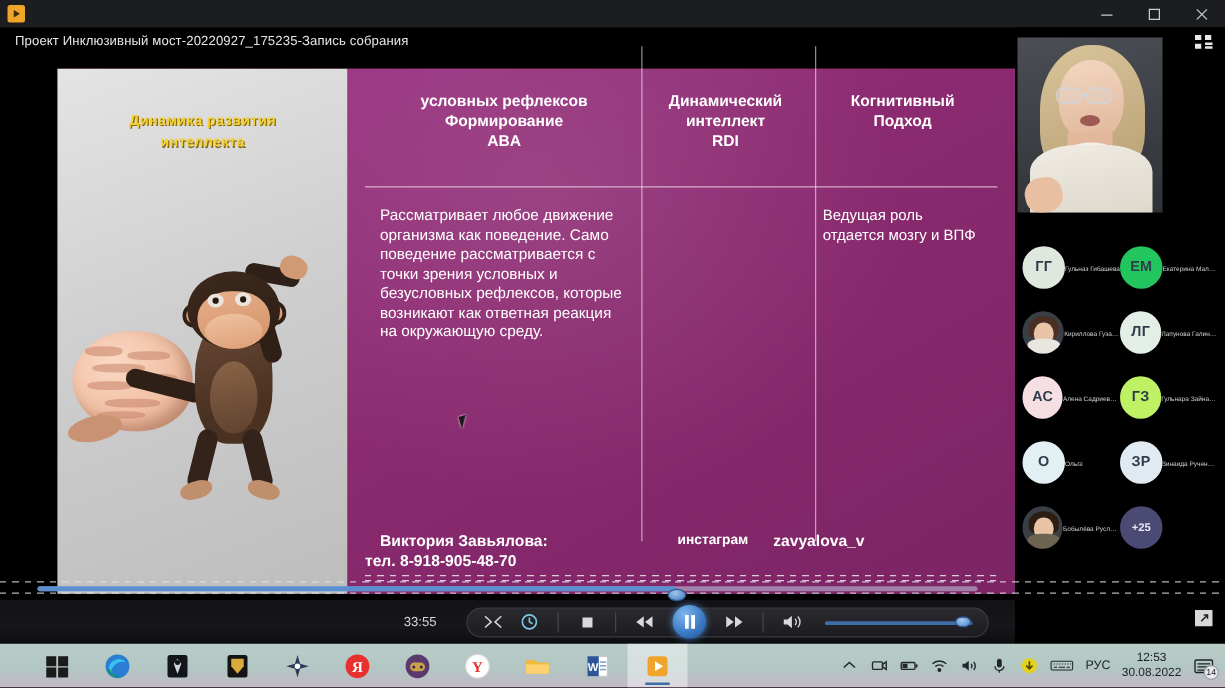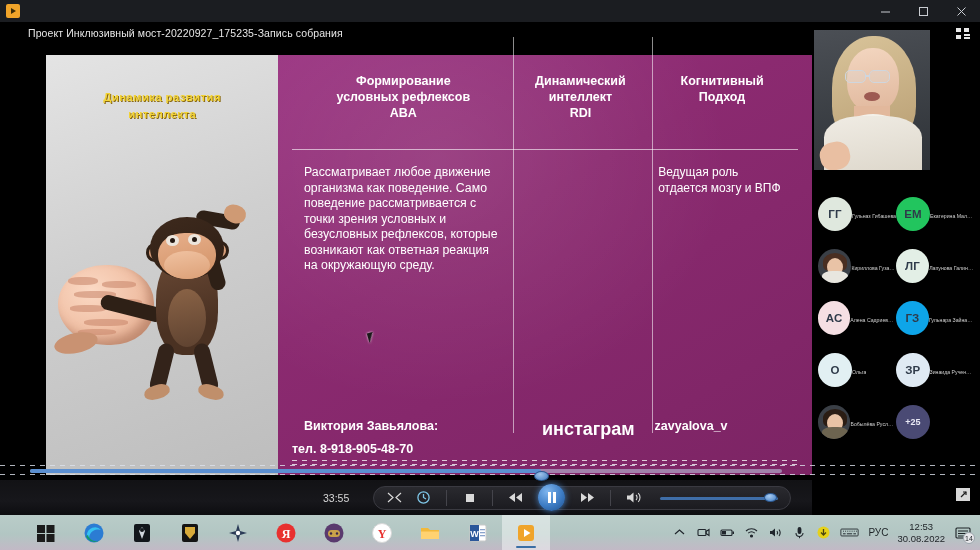--- a/index.html
+++ b/index.html
@@ -36,21 +36,21 @@
     display: flex; align-items: center; justify-content: center;
     color: #c9ccd1;
   }
   .winbtn svg { display: block; }
 
   
   .doctitle {
     position: absolute; left: 0; top: 22px; width: 980px; height: 22px;
     background: #000;
     display: flex; align-items: center;
-    padding-left: 28px;
+    padding-left: 12px;
   }
   .doctitle span {
     color: #e6e6e6; font-size: 10.5px; letter-spacing: .1px;
     white-space: nowrap;
   }
 
   
   .stage {
     position: absolute; left: 0; top: 44px; width: 812px; height: 471px;
     background: #000;
@@ -194,21 +194,21 @@
   
   .slide-footer {
     position: absolute; left: 0; bottom: 10px; width: 100%;
     padding: 0 14px;
   }
   .sf-row { display: flex; align-items: flex-start; }
   .sf-name {
     color: #fff; font-size: 12.5px; font-weight: bold;
     width: 232px; padding-left: 12px;
   }
-  .sf-inst { color:#fff; font-size: 18px; font-weight: bold; margin-left: 18px; }
+  .sf-inst { color:#fff; font-size: 11px; font-weight: bold; margin-left: 18px; }
   .sf-handle { color:#fff; font-size: 12.5px; font-weight: bold; margin-left: 20px; }
   .sf-phone {
     color:#fff; font-size: 12.5px; font-weight: bold;
     padding-right: 58px; margin-top: 2px;
   }
   .sf-dash {
     margin-top: 4px; height: 1px;
     background: repeating-linear-gradient(to right, rgba(255,255,255,.75) 0 5px, transparent 5px 10px);
   }
   .sf-dash.second { margin-top: 3px; }
@@ -522,22 +522,22 @@
       </div>
 
       <div class="slide-right">
         <div class="vdiv v1"></div>
         <div class="vdiv v2"></div>
         <div class="hdiv"></div>
 
         <div class="cols">
           <div class="col c1">
             <div class="col-head">
+              <div>условных рефлексов</div>
               <div>Формирование</div>
-              <div>условных рефлексов</div>
               <div>ABA</div>
             </div>
             <div class="col-body">Рассматривает любое движение организма как поведение. Само поведение рассматривается с точки зрения условных и безусловных рефлексов,  которые возникают как ответная реакция на окружающую среду.</div>
           </div>
 
           <div class="col c2">
             <div class="col-head">
               <div>Динамический</div>
               <div>интеллект</div>
               <div>RDI</div>
@@ -682,21 +682,21 @@
           <div class="pname">Лапунова Галина...</div>
         </div>
       </div>
 
       <div class="prow">
         <div class="ptile">
           <div class="pav" style="background:#f5dfe3">АС</div>
           <div class="pname">Алена Садриева (...</div>
         </div>
         <div class="ptile">
-          <div class="pav" style="background:#0ea5e9">ГЗ</div>
+          <div class="pav" style="background:#bef264">ГЗ</div>
           <div class="pname">Гульнара Зайнагу...</div>
         </div>
       </div>
 
       <div class="prow">
         <div class="ptile">
           <div class="pav" style="background:#e2f0f3">О</div>
           <div class="pname">Ольга</div>
         </div>
         <div class="ptile">

